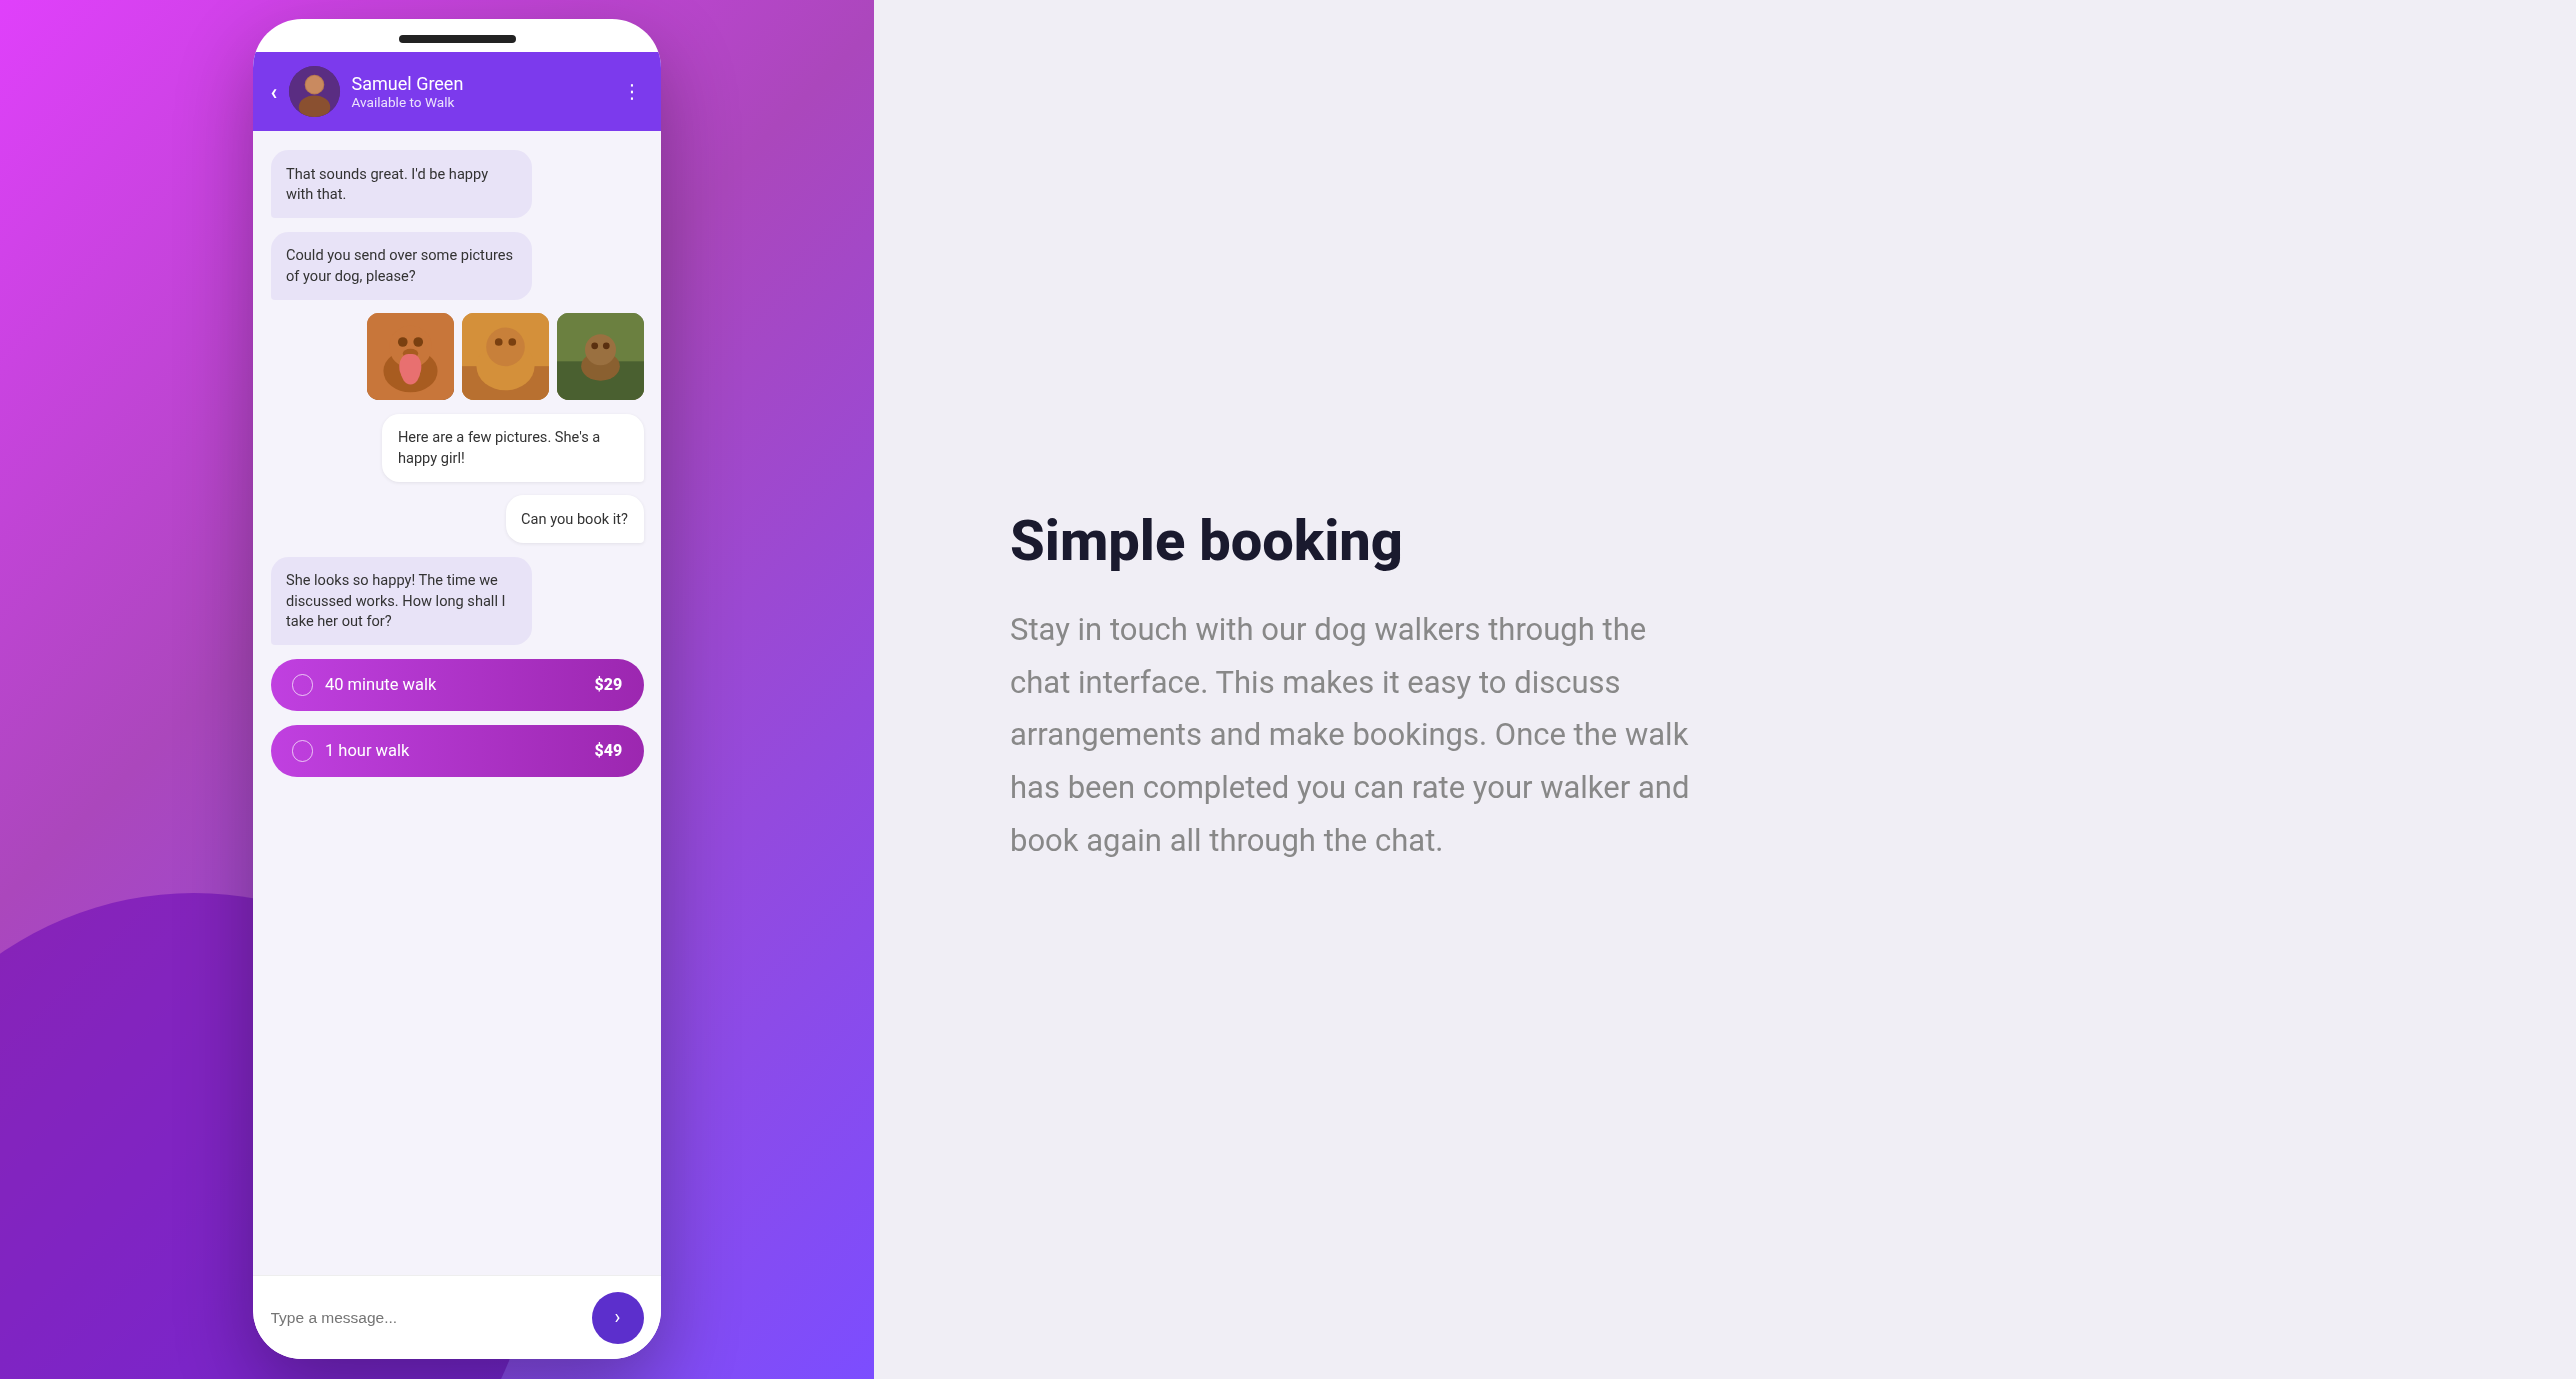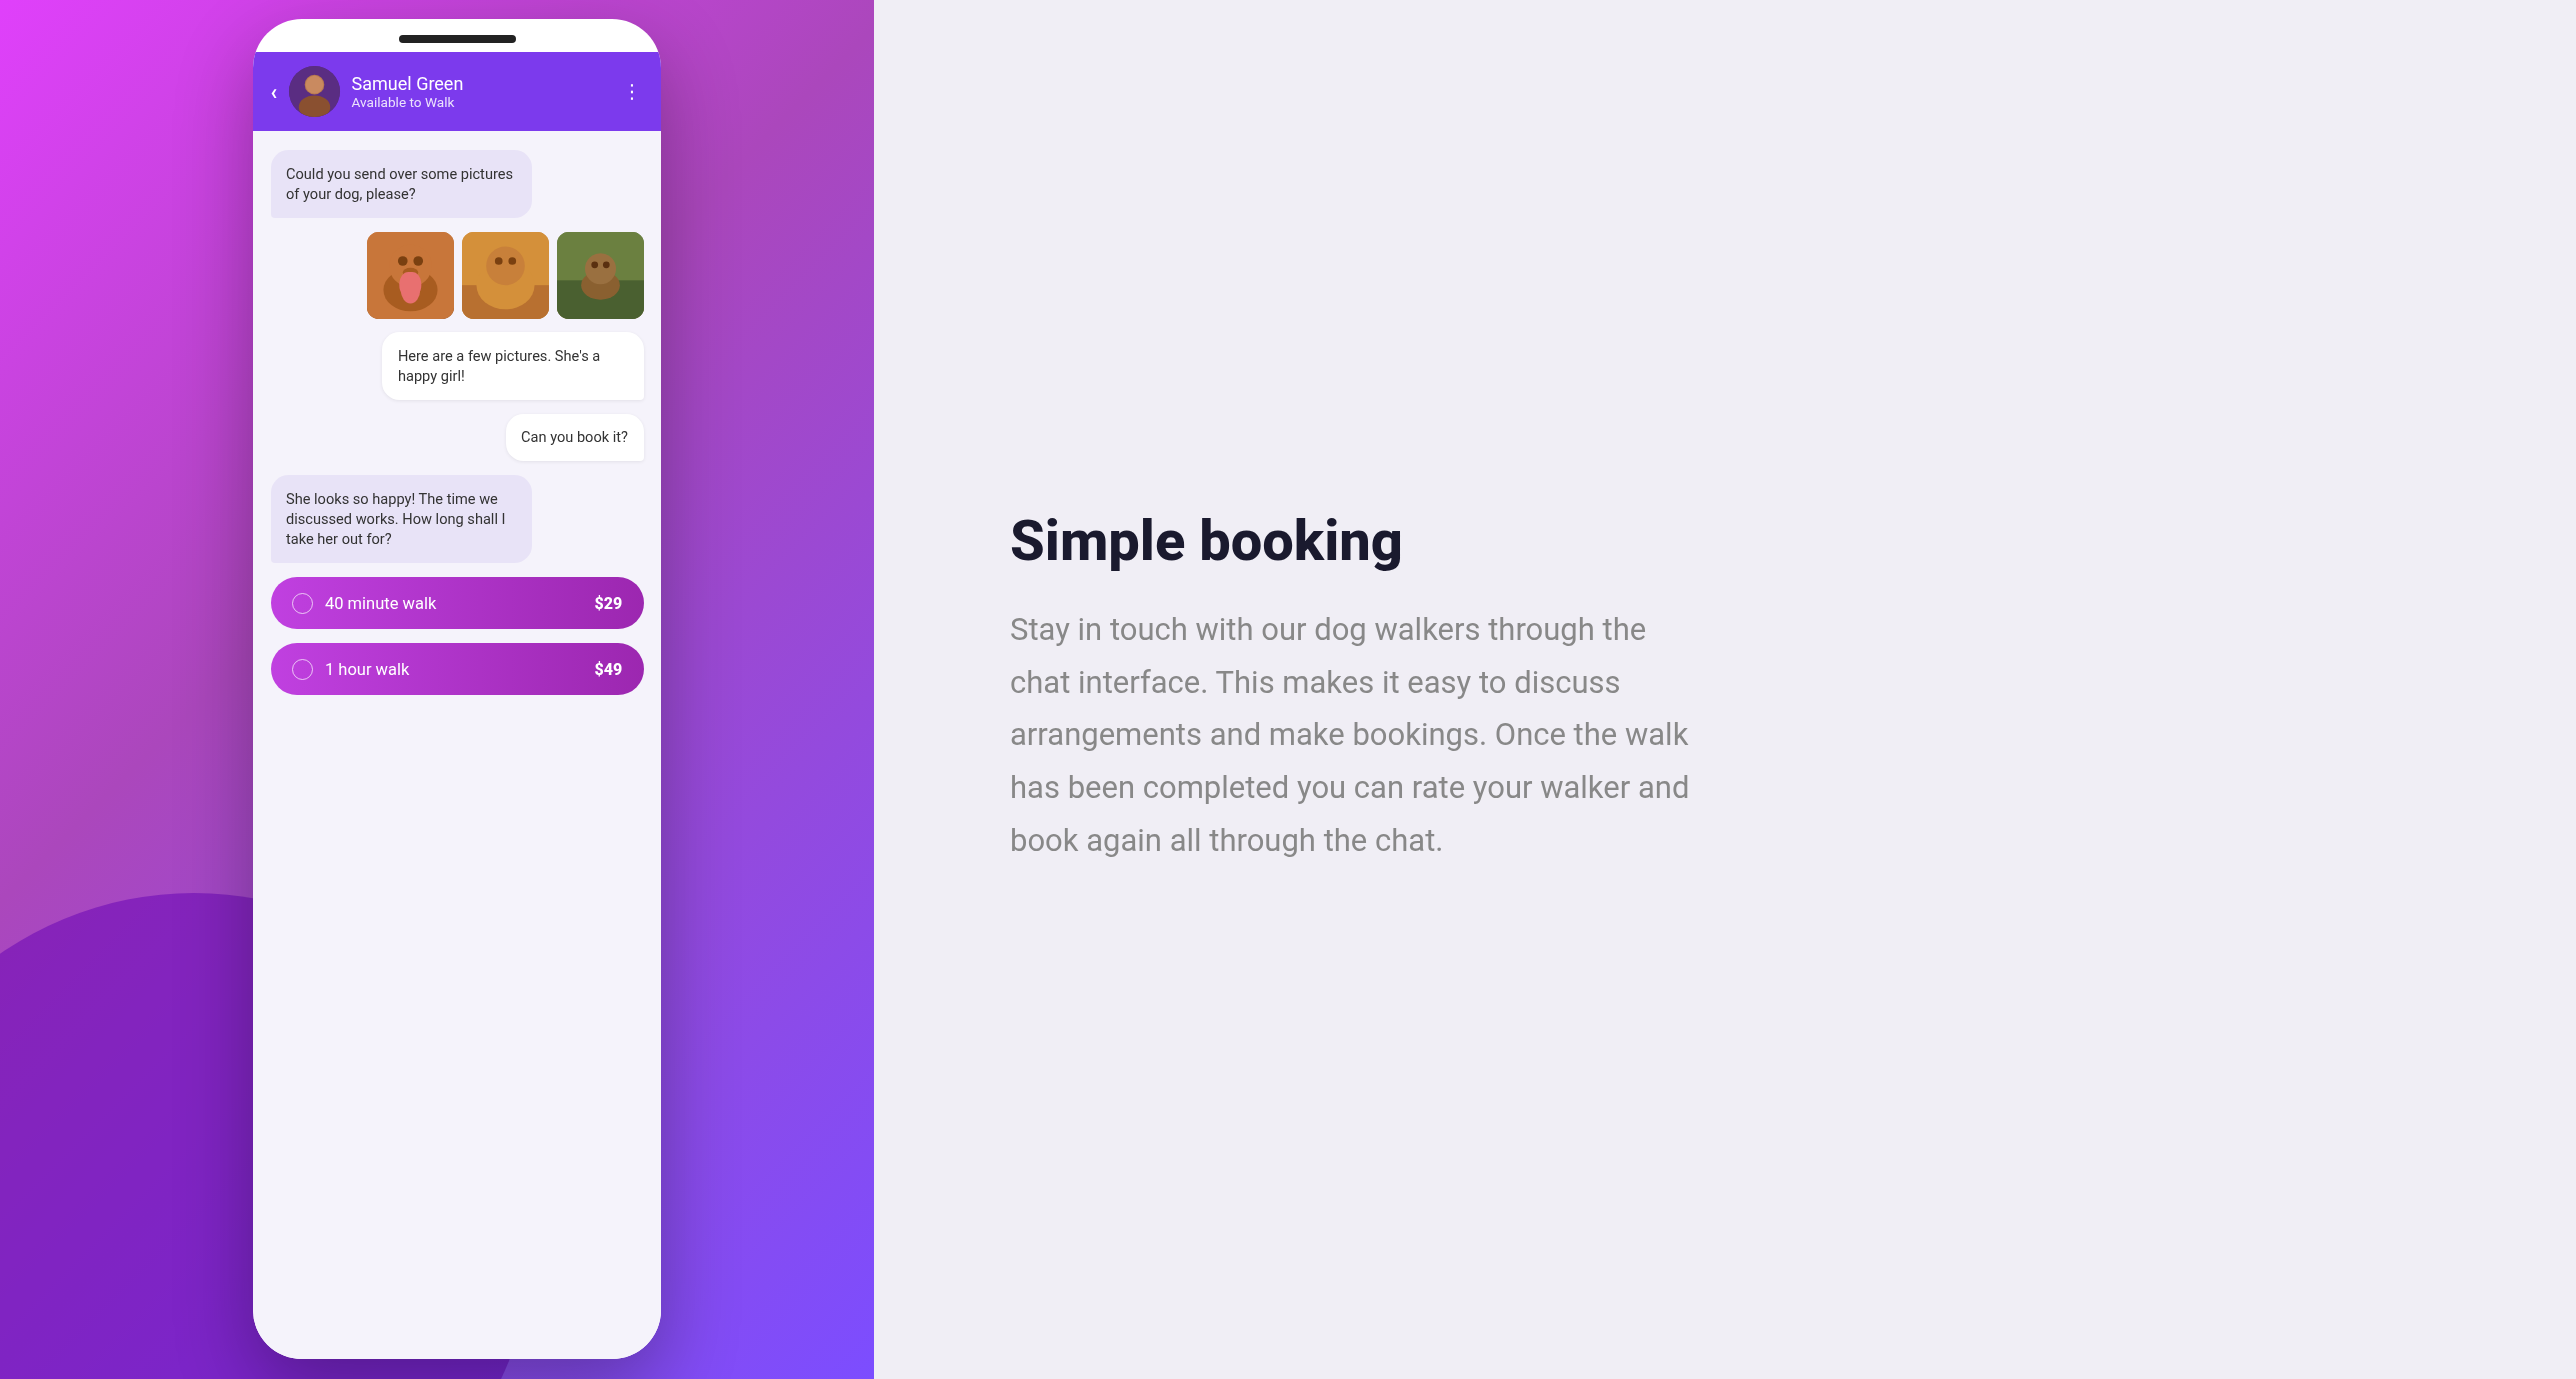--- a/index.html
+++ b/index.html
@@ -324,20 +324,21 @@
       </div>
       <div class="header-info">
         <div class="header-name">Samuel Green</div>
         <div class="header-status">Available to Walk</div>
       </div>
       <div class="more-btn">⋮</div>
     </div>
 
     <div class="chat-body">
 
+      <div class="msg-bubble msg-received">That sounds great. I'd be happy with that.</div>
 
       <div class="msg-bubble msg-received">Could you send over some pictures of your dog, please?</div>
 
       <div class="photos-row">
         <div class="dog-photo dog1">
           <svg viewBox="0 0 90 90" width="87" height="87" xmlns="http://www.w3.org/2000/svg">
             <rect width="90" height="90" fill="#c8763a"></rect>
             <ellipse cx="45" cy="60" rx="28" ry="22" fill="#a85c20"></ellipse>
             <circle cx="45" cy="35" r="22" fill="#c8763a"></circle>
             <circle cx="37" cy="30" r="5" fill="#7a4010"></circle>
@@ -385,20 +386,24 @@
       <div class="walk-option">
         <div class="walk-option-left">
           <div class="radio-circle"></div>
           <span class="walk-label">1 hour walk</span>
         </div>
         <span class="walk-price">$49</span>
       </div>
 
     </div>
 
+    <div class="chat-input-area">
+      <input class="chat-input" type="text" placeholder="Type a message..." style="">
+      <div class="send-btn">›</div>
+    </div>
 
   </div>
 </div>
 
 <div class="right-content">
   <div class="right-text">
     <h2 class="right-title">Simple booking</h2>
     <p class="right-desc">Stay in touch with our dog walkers through the chat interface. This makes it easy to discuss arrangements and make bookings. Once the walk has been completed you can rate your walker and book again all through the chat.</p>
   </div>
 </div>

